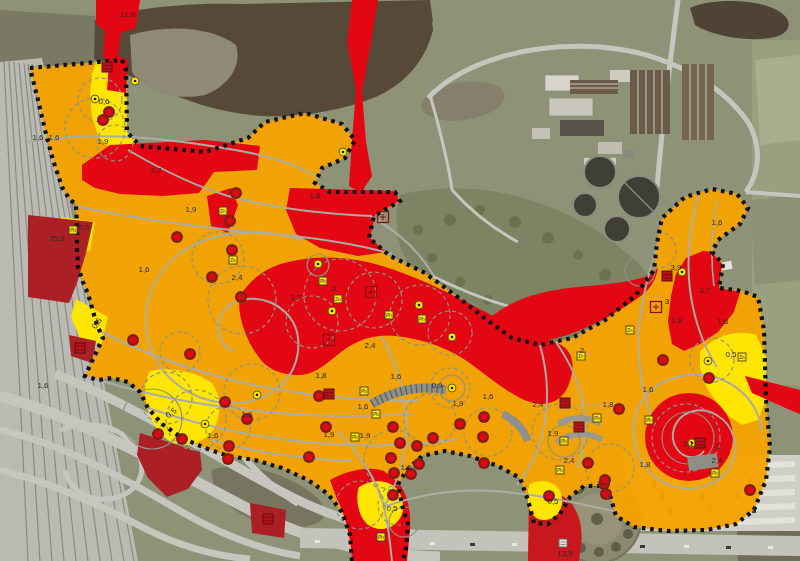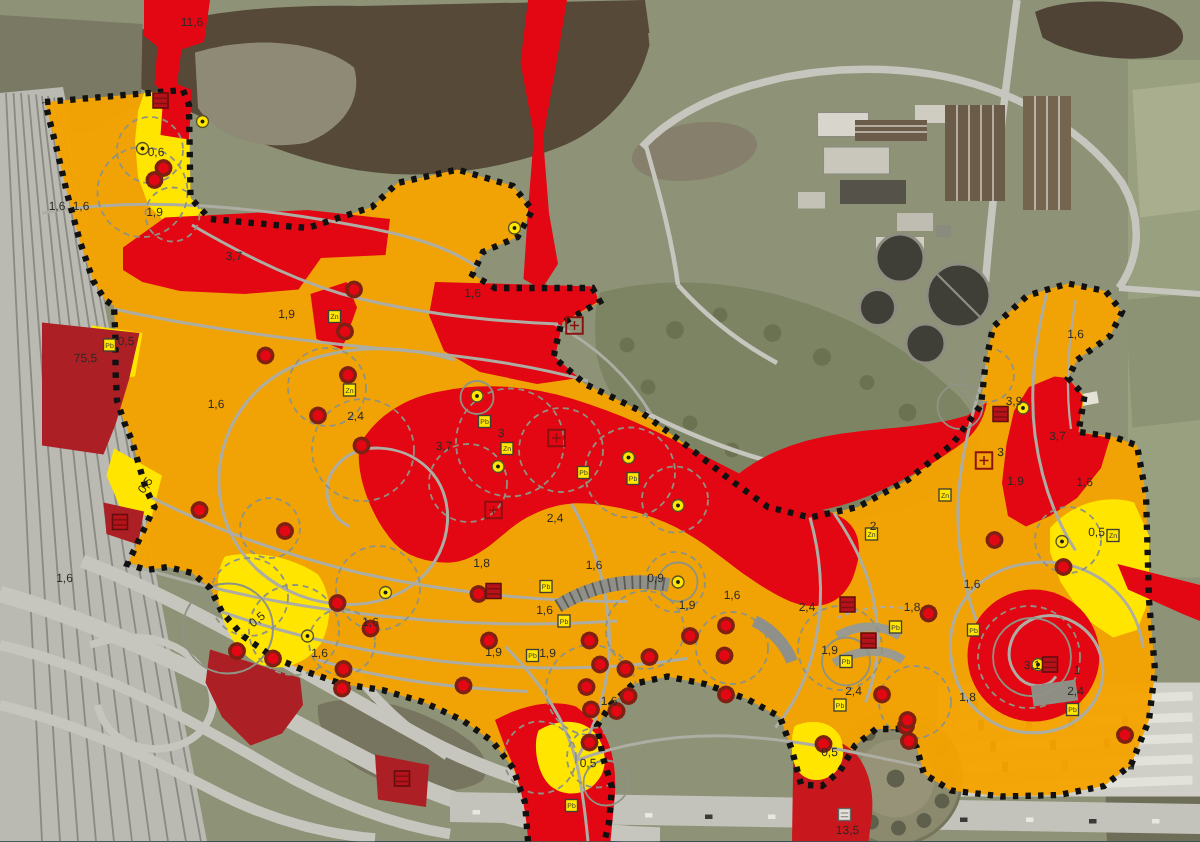--- a/index.html
+++ b/index.html
@@ -1,16 +1,16 @@
 <!DOCTYPE html>
 <html><head>
 <meta charset="utf-8">
 <style>
   html,body{margin:0;padding:0;background:#222;}
-  #stage{position:relative;width:800px;height:561px;overflow:hidden;background:#0369a1;font-family:"Liberation Sans",sans-serif;}
+  #stage{position:relative;width:800px;height:561px;overflow:hidden;background:#ef4444;font-family:"Liberation Sans",sans-serif;}
   svg{position:absolute;left:0;top:0;display:block;}
   text{font-family:"Liberation Sans",sans-serif;}
 </style>
 </head>
 <body>
 
 <div id="stage">
 <svg id="map-svg" width="800" height="561" viewBox="0 0 800 561">
 
   <g id="aerial">

